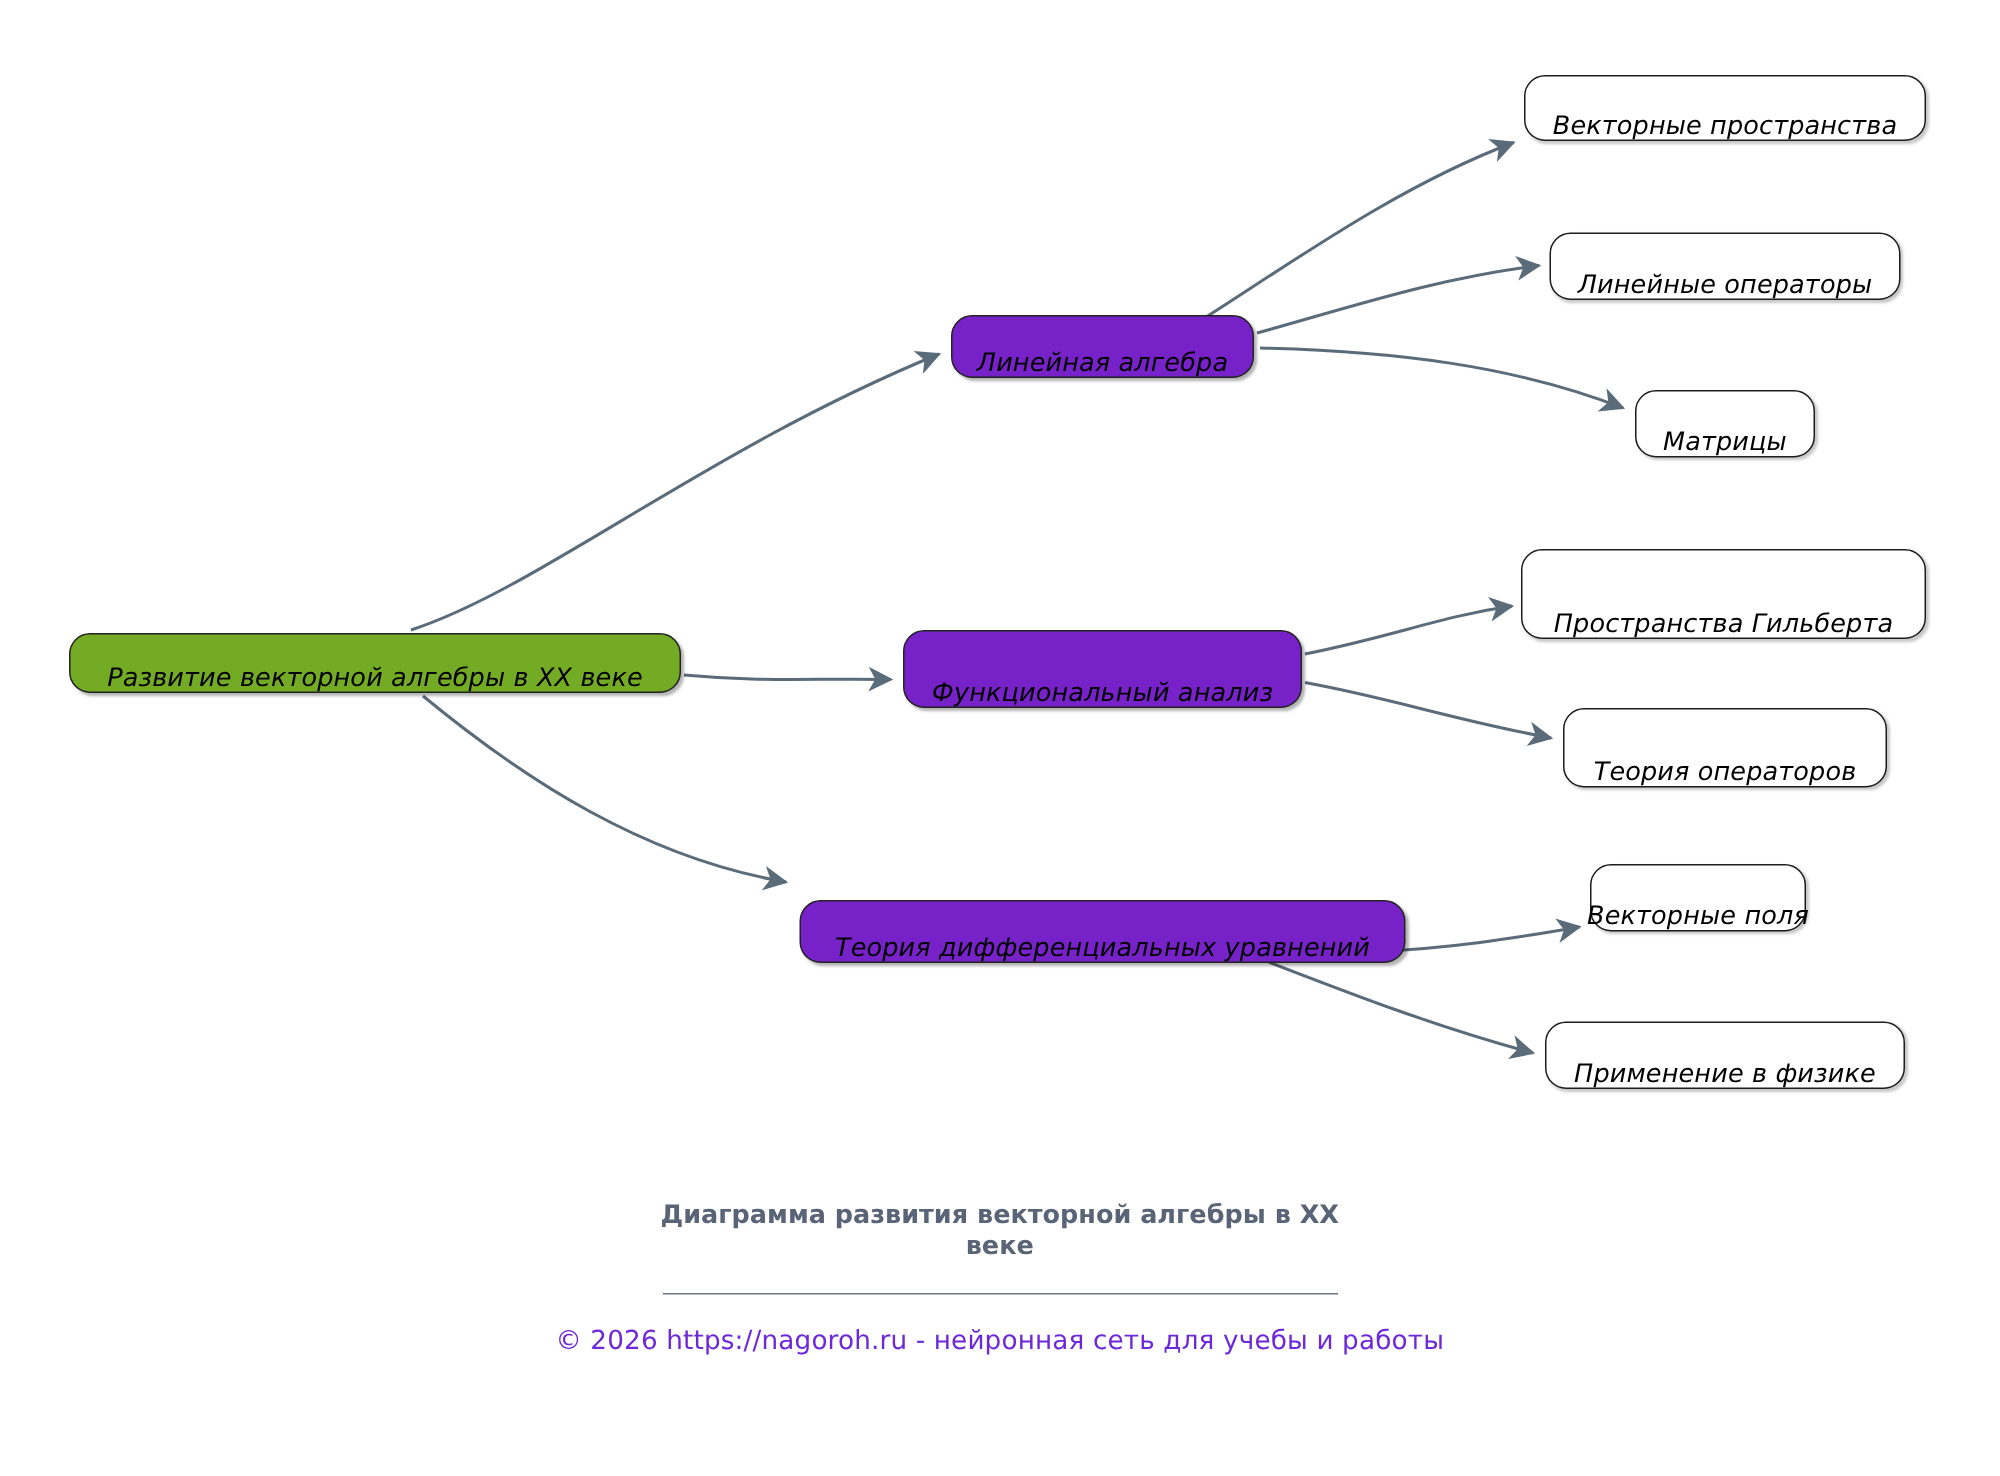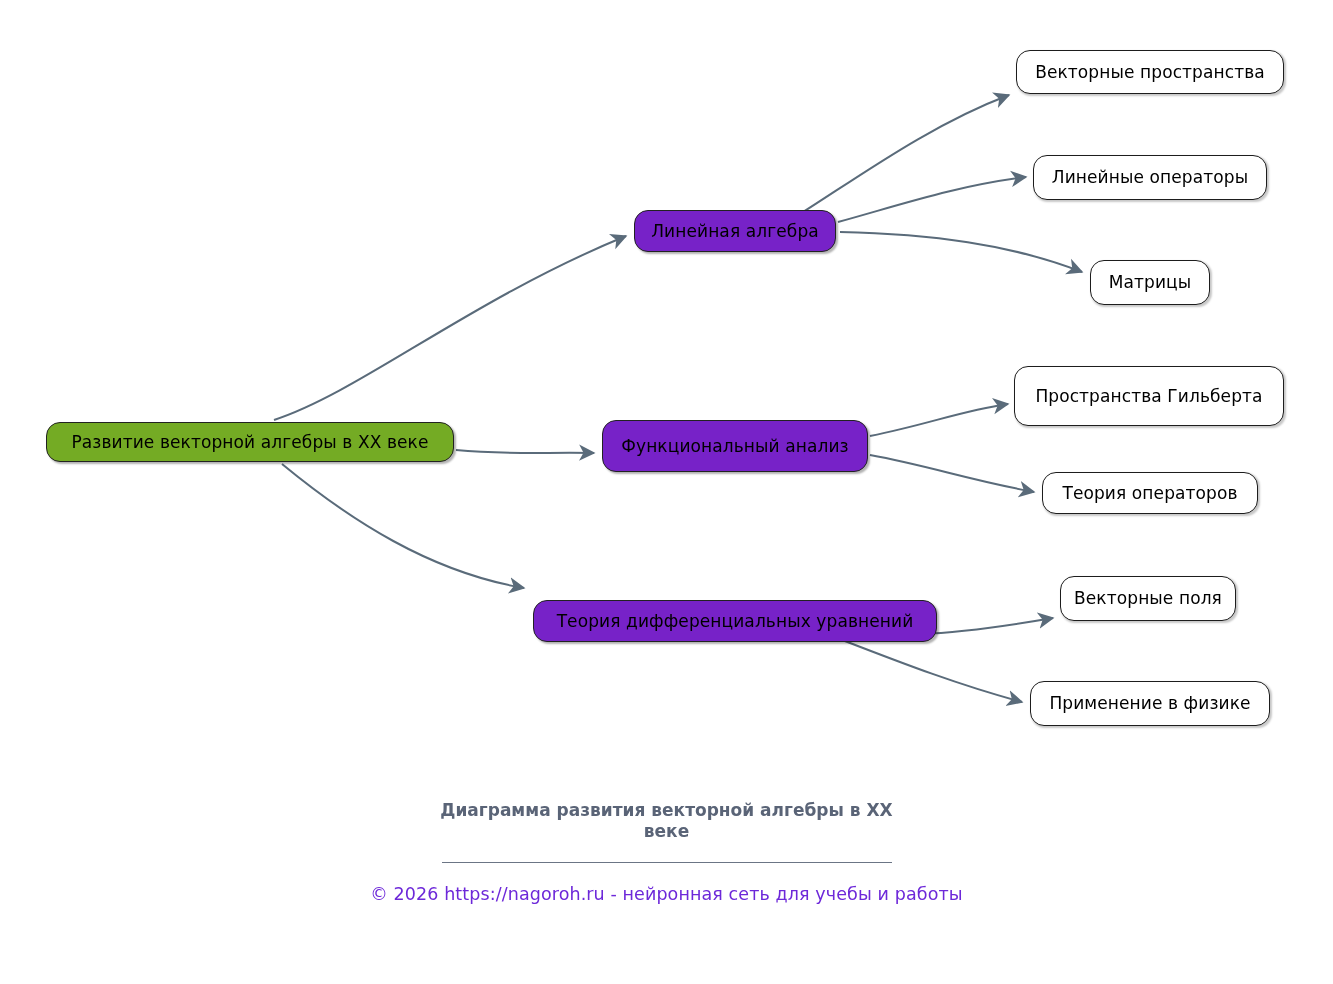--- a/index.html
+++ b/index.html
@@ -25,28 +25,29 @@
     left: 0;
     top: 0;
     width: 1333px;
     height: 984px;
     pointer-events: none;
   }
   .node {
     position: absolute;
     box-sizing: border-box;
     display: flex;
-    align-items: center;
+    align-items: flex-end;
     justify-content: center;
     white-space: nowrap;
     border-radius: 14px;
     font-size: 17px;
     line-height: 1;
     color: #000000;
     letter-spacing: 0.1px;
+    font-style: italic;
   }
   .node.root {
     background: #74ab24;
     border: 1.6px solid #222222;
     box-shadow: 2px 2px 2px rgba(0,0,0,0.30);
   }
   .node.branch {
     background: #7722c8;
     border: 1.6px solid #222222;
     box-shadow: 2px 2px 2px rgba(0,0,0,0.30);
@@ -129,28 +130,28 @@
   <div class="node leaf" style="left:1090px; top:260px; width:120px; height:45px;">
     <span>Матрицы</span>
   </div>
 
   <div class="node branch" style="left:602px; top:420px; width:266px; height:52px;">
     <span>Функциональный анализ</span>
   </div>
   <div class="node leaf" style="left:1014px; top:366px; width:270px; height:60px;">
     <span>Пространства Гильберта</span>
   </div>
-  <div class="node leaf" style="left:1042px; top:472px; width:216px; height:42px;">
+  <div class="node leaf" style="left:1042px; top:472px; width:216px; height:53px;">
     <span>Теория операторов</span>
   </div>
 
   <div class="node branch" style="left:533px; top:600px; width:404px; height:42px;">
     <span>Теория дифференциальных уравнений</span>
   </div>
-  <div class="node leaf" style="left:1060px; top:576px; width:176px; height:45px;">
+  <div class="node leaf" style="left:1060px; top:576px; width:144px; height:45px;">
     <span>Векторные поля</span>
   </div>
   <div class="node leaf" style="left:1030px; top:681px; width:240px; height:45px;">
     <span>Применение в физике</span>
   </div>
 
   <div id="footer">
     <div id="caption">Диаграмма развития векторной алгебры в XX веке</div>
     <div id="divider"></div>
     <div id="credit">© 2026 https://nagoroh.ru - нейронная сеть для учебы и работы</div>

